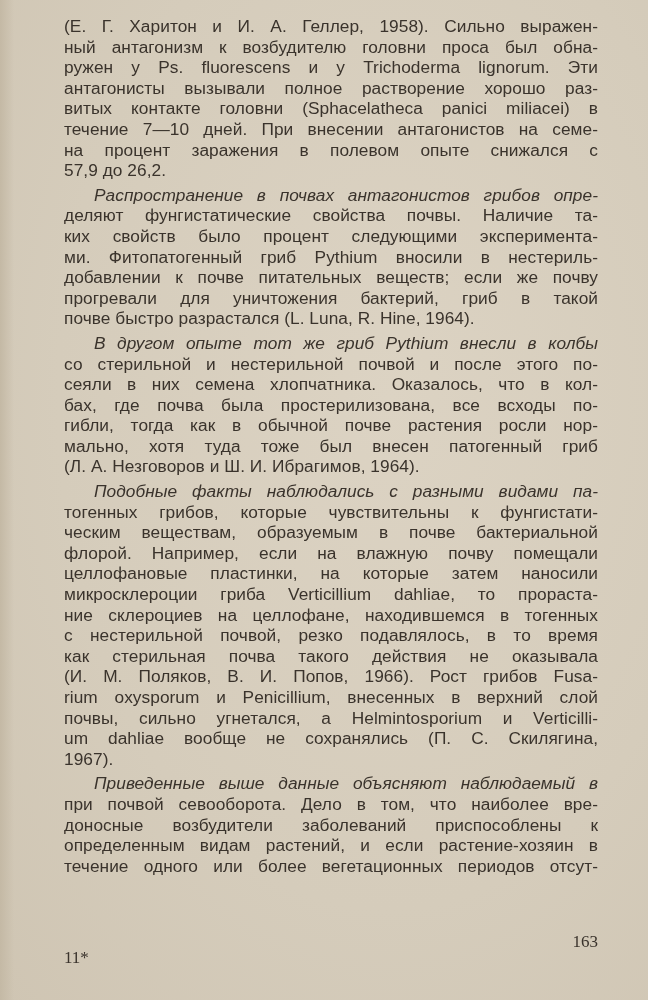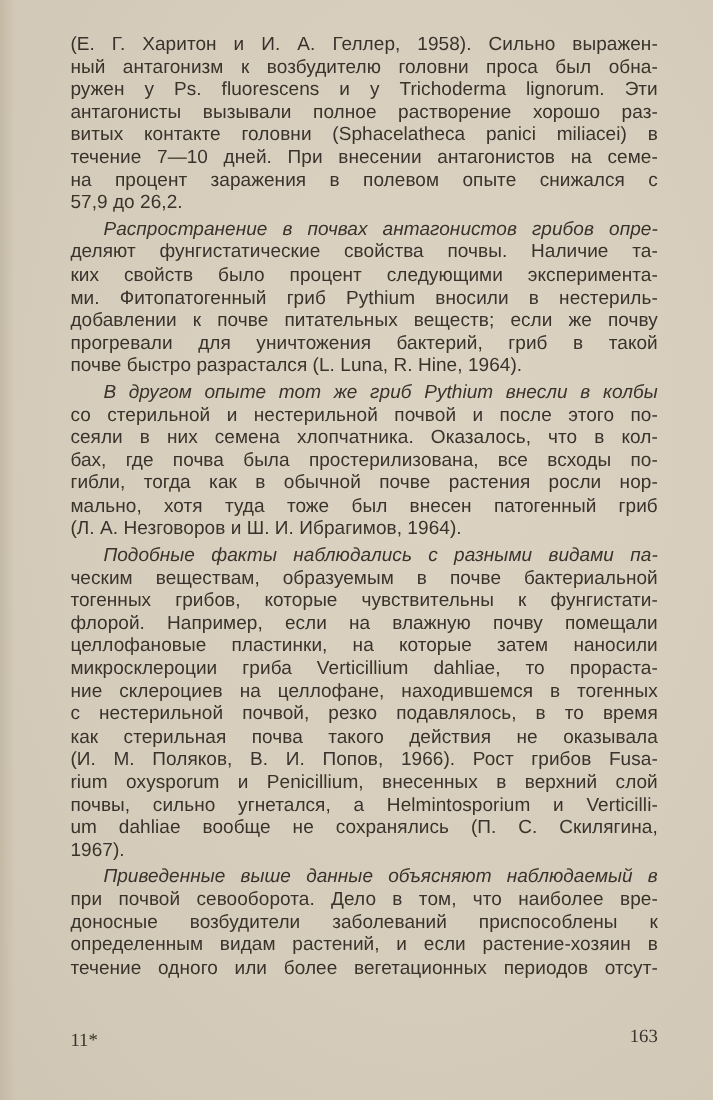--- a/index.html
+++ b/index.html
@@ -9,40 +9,40 @@
     background-image: radial-gradient(ellipse at 60% 40%, #dcd3c3 0%, #d5ccbb 60%, #cfc5b3 100%);
     position: relative;
     font-family: "Liberation Serif", "DejaVu Serif", serif;
     color: #3a332c;
   }
   .left-shade {
     position: absolute; left: 0; top: 0; width: 14px; height: 1000px;
     background: linear-gradient(to right, #c4b9a5, rgba(210,200,185,0));
   }
   .page {
-    position: absolute; left: 64px; top: 29px; width: 534px;
+    position: absolute; left: 64px; top: 16px; width: 534px;
   }
   .para {
     font-family: "Liberation Sans", "DejaVu Sans", sans-serif;
     font-stretch: condensed;
     font-size: 17.3px;
     line-height: 20.6px;
     text-align: justify;
     margin: 0;
     letter-spacing: 0.05px;
   }
   .para .line { display: block; text-align: justify; text-align-last: justify; white-space: nowrap; overflow: visible; }
   .para .line.last { text-align-last: left; }
   .indent { padding-left: 30px; font-style: italic; }
   .gap { height: 4px; }
   .footer {
     position: absolute; top: 932px; left: 64px; width: 534px;
     font-family: "Liberation Serif", serif; font-size: 17px; color: #3a332c;
   }
-  .footer .sig { position: absolute; left: 0; top: 4px; }
+  .footer .sig { position: absolute; left: 0; top: 16px; }
   .footer .num { position: absolute; right: 0; top: 0; }
 </style>
 </head>
 <body>
 
 <div class="left-shade"></div>
 
 <div class="page">
 
   <div class="para">
@@ -74,22 +74,22 @@
     <span class="line">сеяли в них семена хлопчатника. Оказалось, что в кол-</span>
     <span class="line">бах, где почва была простерилизована, все всходы по-</span>
     <span class="line">гибли, тогда как в обычной почве растения росли нор-</span>
     <span class="line">мально, хотя туда тоже был внесен патогенный гриб</span>
     <span class="line last">(Л. А. Незговоров и Ш. И. Ибрагимов, 1964).</span>
   </div>
   <div class="gap"></div>
 
   <div class="para">
     <span class="line indent">Подобные факты наблюдались с разными видами па-</span>
+    <span class="line">тогенных грибов, которые чувствительны к фунгистати-</span>
     <span class="line">ческим веществам, образуемым в почве бактериальной</span>
-    <span class="line">тогенных грибов, которые чувствительны к фунгистати-</span>
     <span class="line">флорой. Например, если на влажную почву помещали</span>
     <span class="line">целлофановые пластинки, на которые затем наносили</span>
     <span class="line">микросклероции гриба Verticillium dahliae, то прораста-</span>
     <span class="line">ние склероциев на целлофане, находившемся в тогенных</span>
     <span class="line">с нестерильной почвой, резко подавлялось, в то время</span>
     <span class="line">как стерильная почва такого действия не оказывала</span>
     <span class="line">(И. М. Поляков, В. И. Попов, 1966). Рост грибов Fusa-</span>
     <span class="line">rium oxysporum и Penicillium, внесенных в верхний слой</span>
     <span class="line">почвы, сильно угнетался, а Helmintosporium и Verticilli-</span>
     <span class="line">um dahliae вообще не сохранялись (П. С. Скилягина,</span>

